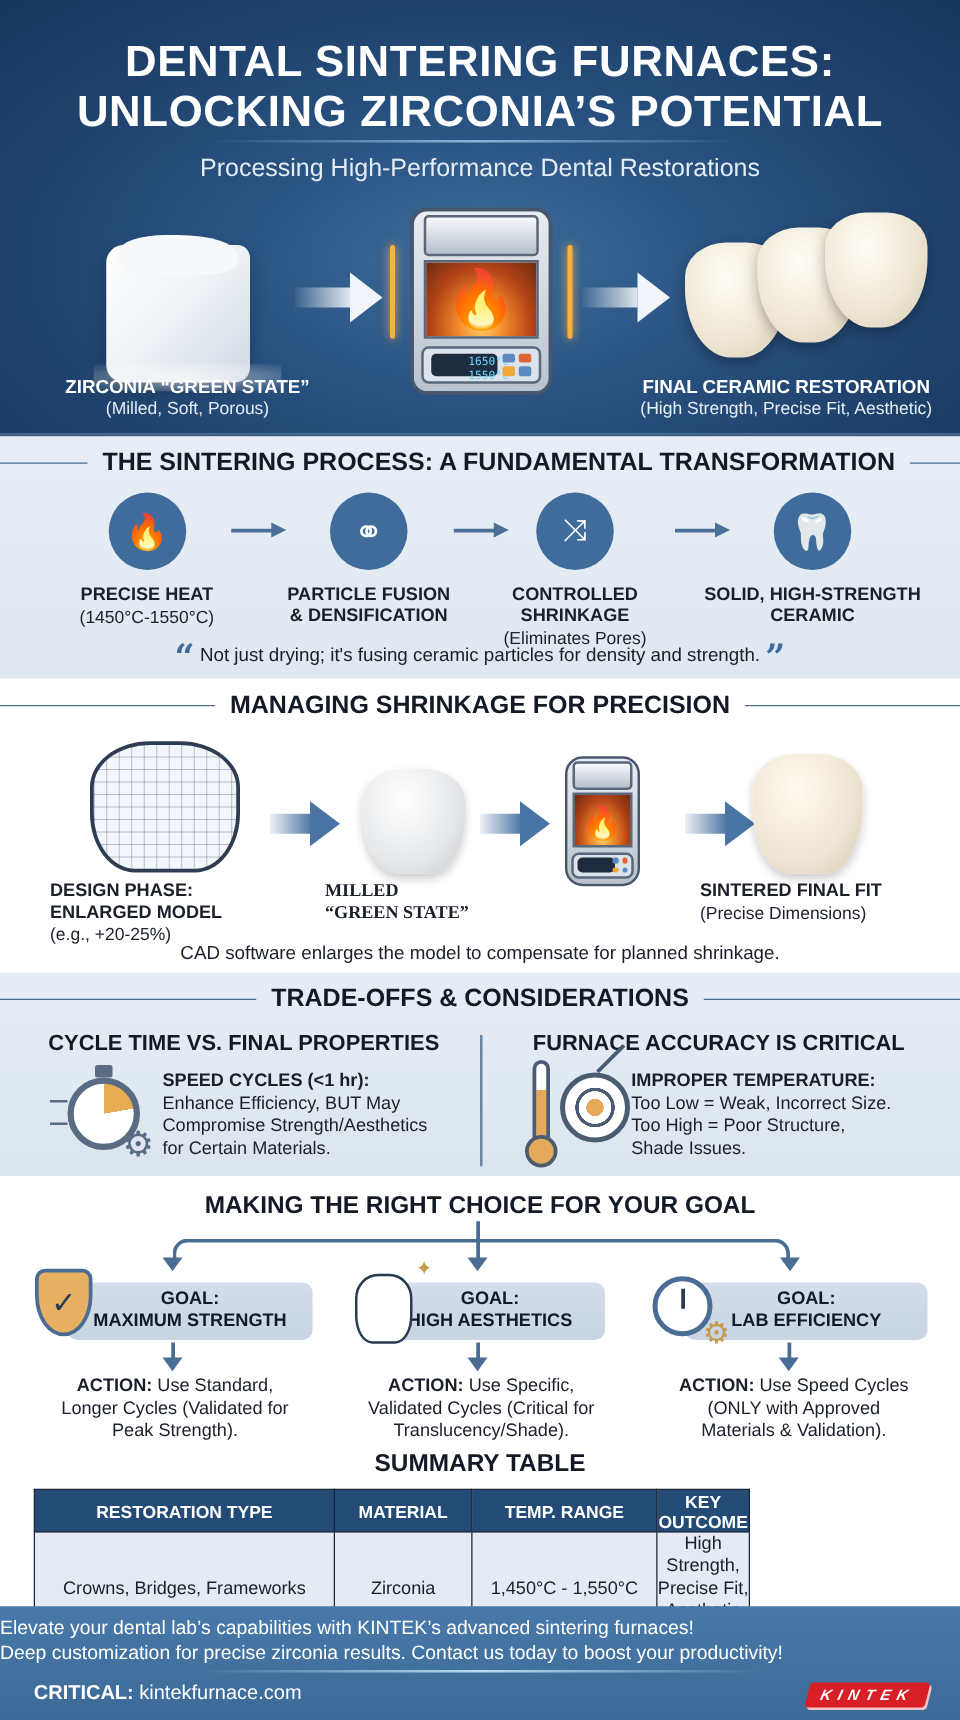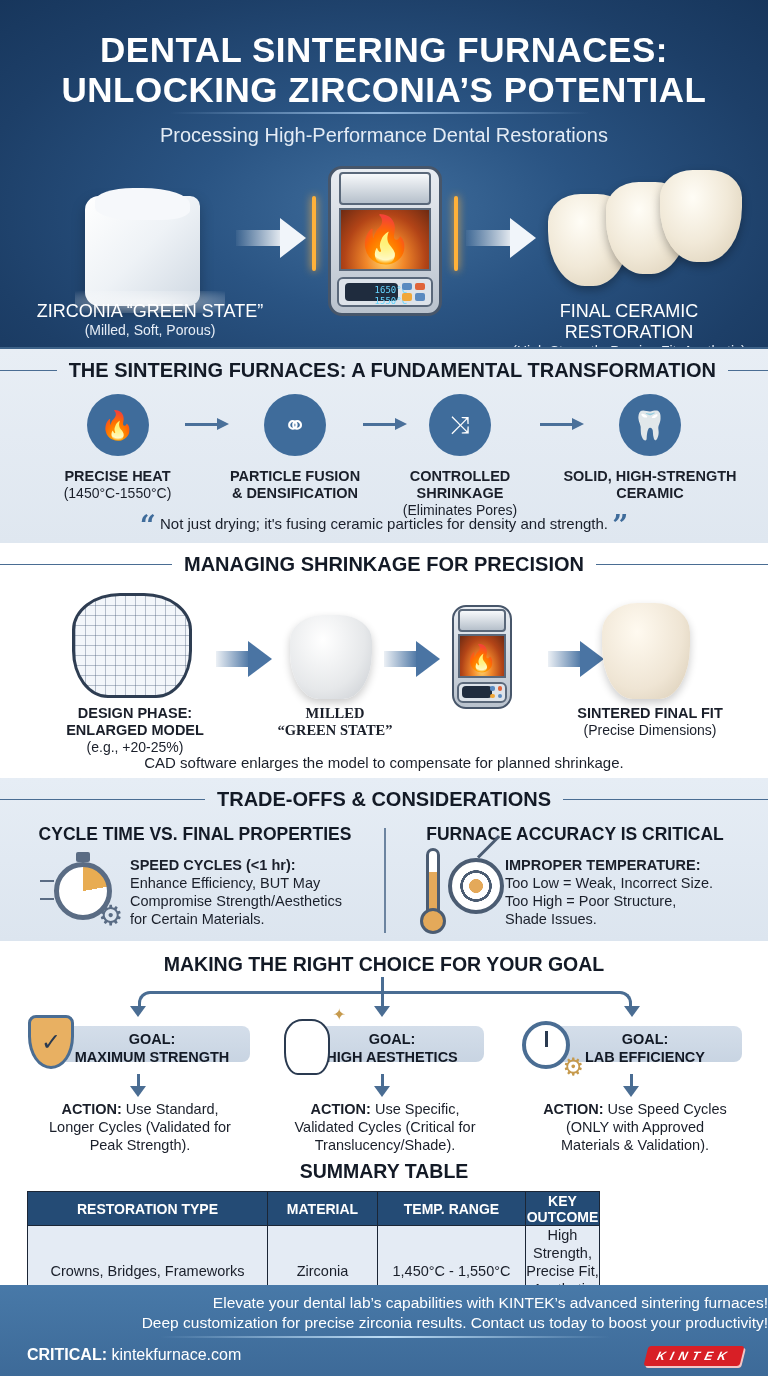--- a/index.html
+++ b/index.html
@@ -32,41 +32,41 @@
   .furnace .btns { position: absolute; right: 6%; top: 14%; width: 26%; height: 72%; display: grid; grid-template-columns: 1fr 1fr; gap: 3px; }
   .furnace .btns span { background: #5a8ac0; border-radius: 2px; }
   .furnace .btns span:nth-child(2) { background: #e0643a; }
   .furnace .btns span:nth-child(3) { background: #f0a73a; }
   .furnace .glow { position: absolute; top: 20%; width: 4px; height: 50%; background: #ffb13a; box-shadow: 0 0 8px #ffb13a; border-radius: 2px; }
 
   .crowns { position: absolute; left: 548px; top: 170px; width: 200px; height: 115px; }
   .crown { position: absolute; width: 82px; height: 92px; background: radial-gradient(ellipse at 40% 30%, #fffdf6 0%, #f1e9d8 50%, #d9ccb3 100%); border-radius: 40% 40% 45% 45% / 30% 30% 60% 60%; box-shadow: 0 4px 10px rgba(0,0,0,0.3); }
 
   .hero-caption { position: absolute; text-align: center; color: #fff; }
-  .hero-caption .t { font-weight: 400; font-size: 18px; }
+  .hero-caption .t { font-weight: 700; font-size: 15px; }
   .hero-caption .s { font-size: 14px; color: #e6edf6; }
 
   
   .s2 { position: absolute; left: 0; top: 347px; width: 768px; height: 196px; background: linear-gradient(180deg, #e8eef5, #dfe7f0); border-top: 2px solid #3d6288; }
   .sec-title-row { position: absolute; left: 0; width: 100%; display: flex; align-items: center; }
   .sec-title-row .line { flex: 1; height: 1.5px; background: #4a6d93; }
   .sec-title-row .txt { padding: 0 12px; font-weight: 700; font-size: 20px; color: #131a26; white-space: nowrap; }
   .step { position: absolute; text-align: center; }
   .step .circ { width: 62px; height: 62px; margin: 0 auto; border-radius: 50%; background: #3f6c9b; display: flex; align-items: center; justify-content: center; color: #fff; font-size: 28px; }
   .step .lbl { margin-top: 12px; font-weight: 700; font-size: 14.5px; line-height: 17px; color: #1a1f2a; }
   .step .sub { font-size: 14px; line-height: 17px; color: #1a1f2a; }
   .thin-arrow { position: absolute; width: 44px; height: 12px; }
   .thin-arrow .sh { position: absolute; left: 0; top: 5px; width: 34px; height: 3px; background: #4a709a; }
   .thin-arrow .hd { position: absolute; right: 0; top: 0; border-top: 6px solid transparent; border-bottom: 6px solid transparent; border-left: 12px solid #4a709a; }
   .quote { position: absolute; left: 0; top: 160px; width: 100%; text-align: center; font-size: 15px; color: #1a1f2a; }
   .quote .q { font-family: "DejaVu Serif", serif; font-weight: 700; font-size: 28px; color: #3f6c9b; vertical-align: -6px; }
 
   
   .s3 { position: absolute; left: 0; top: 543px; width: 768px; height: 252px; background: #fff; }
-  .s3-item { position: absolute; text-align: center; }
+  .s3-item { position: absolute; }
   .s3-item .lbl { font-weight: 700; font-size: 14.5px; line-height: 17px; color: #1a1f2a; }
   .s3-item .sub { font-size: 14px; line-height: 17px; color: #1a1f2a; }
   .wire-crown { position: absolute; left: 72px; top: 50px; width: 120px; height: 105px; border: 3px solid #2e3d52; border-radius: 40% 40% 30% 30% / 35% 35% 45% 45%;
     background-color: #f3f6fa;
     background-image: linear-gradient(90deg, rgba(60,80,110,0.35) 1px, transparent 1px), linear-gradient(0deg, rgba(60,80,110,0.35) 1px, transparent 1px);
     background-size: 10px 10px; }
   .solid-crown { position: absolute; border-radius: 40% 40% 35% 35% / 30% 30% 55% 55%; box-shadow: 0 4px 8px rgba(0,0,0,0.2); }
   .blue-arrow { position: absolute; width: 56px; height: 36px; }
   .blue-arrow .sh { position: absolute; left: 0; top: 10px; width: 34px; height: 16px; background: linear-gradient(90deg, rgba(70,112,160,0.1), #4a74a3); }
   .blue-arrow .hd { position: absolute; right: 0; top: 0; border-top: 18px solid transparent; border-bottom: 18px solid transparent; border-left: 24px solid #4a74a3; }
@@ -88,40 +88,40 @@
   .thermo .bulb { position: absolute; left: 2px; top: 60px; width: 26px; height: 26px; border-radius: 50%; background: #e4a95a; border: 3px solid #4b5c72; }
   .target { position: absolute; left: 448px; top: 80px; width: 56px; height: 56px; border-radius: 50%; border: 4px solid #4b5c72; background: radial-gradient(circle, #e4a95a 0 20%, #fff 21% 38%, #4b5c72 39% 46%, #fff 47% 100%); }
   .target .arrow { position: absolute; left: 26px; top: -6px; width: 30px; height: 3px; background: #4b5c72; transform: rotate(-45deg); transform-origin: left center; }
 
   
   .s5 { position: absolute; left: 0; top: 941px; width: 768px; height: 215px; background: #fff; }
   .s5-title { position: absolute; left: 0; top: 12px; width: 100%; text-align: center; font-weight: 700; font-size: 19.5px; color: #131a26; }
   .tree-h { position: absolute; left: 138px; top: 50px; width: 494px; height: 16px; border: 3px solid #4a6d93; border-bottom: none; border-radius: 12px 12px 0 0; }
   .tree-v { position: absolute; width: 3px; background: #4a6d93; }
   .arrow-down { position: absolute; border-left: 8px solid transparent; border-right: 8px solid transparent; border-top: 11px solid #4a6d93; }
-  .goal-box { position: absolute; height: 36px; background: linear-gradient(180deg, #d4deea, #c8d4e2); border-radius: 8px; text-align: center; font-weight: 700; font-size: 14.5px; line-height: 18px; color: #131a26; padding-top: 4px; }
+  .goal-box { position: absolute; height: 46px; background: linear-gradient(180deg, #d4deea, #c8d4e2); border-radius: 8px; text-align: center; font-weight: 700; font-size: 14.5px; line-height: 18px; color: #131a26; padding-top: 4px; }
   .goal-icon { position: absolute; }
   .action { position: absolute; text-align: center; font-size: 14.5px; line-height: 18px; color: #1a1f2a; }
   .action .h { font-weight: 700; }
   .shield { width: 46px; height: 54px; background: #e8b062; border: 3px solid #4a6d93; border-radius: 8px 8px 50% 50% / 8px 8px 60% 60%; display: flex; align-items: center; justify-content: center; color: #2a3a50; font-size: 24px; font-weight: 700; }
   .tooth-icon { width: 46px; height: 56px; border: 2.5px solid #2a3a50; border-radius: 40% 40% 30% 30% / 35% 35% 40% 40%; background: #fff; position: relative; }
   .tooth-icon::after { content: "✦"; position: absolute; right: -18px; top: -16px; color: #c69a4d; font-size: 16px; }
   .clock-icon { width: 48px; height: 48px; border: 4px solid #4a6d93; border-radius: 50%; background: #fff; position: relative; }
   .clock-icon::before { content: ""; position: absolute; left: 19px; top: 6px; width: 3px; height: 16px; background: #2a3a50; }
   .clock-icon::after { content: "⚙"; position: absolute; right: -18px; bottom: -16px; color: #c69a4d; font-size: 24px; }
 
   
   .s6-title { position: absolute; left: 0; top: 1160px; width: 100%; text-align: center; font-weight: 700; font-size: 19.5px; color: #131a26; }
   table.summary { position: absolute; left: 27px; top: 1191px; width: 573px; border-collapse: collapse; }
   table.summary th { background: #244b75; color: #fff; font-weight: 700; font-size: 14px; height: 34px; border: 1.5px solid #1b2636; }
   table.summary td { background: #e4ebf4; font-size: 14.5px; text-align: center; height: 46px; border: 1.5px solid #1b2636; line-height: 18px; color: #1a1f2a; }
 
   
   .footer { position: absolute; left: 0; top: 1285px; width: 768px; height: 91px; background: linear-gradient(180deg, #4879a8, #3d6a98); color: #fff; }
-  .footer .lines { position: absolute; top: 8px; left: 0; width: 100%; text-align: right; font-size: 15.5px; line-height: 20px; }
+  .footer .lines { position: absolute; top: 8px; left: 0; width: 100%; text-align: left; font-size: 15.5px; line-height: 20px; }
   .footer .rule { position: absolute; left: 160px; top: 51px; width: 450px; height: 2px; background: linear-gradient(90deg, rgba(190,220,245,0), #bcdcf5, rgba(190,220,245,0)); }
   .footer .web { position: absolute; left: 27px; top: 61px; font-size: 16px; }
   .footer .web .h { font-weight: 700; }
   .logo { position: absolute; left: 646px; top: 1346px; width: 96px; height: 20px; background: #d81f26; transform: skewX(-14deg); border-radius: 3px; box-shadow: 2px 2px 0 #f2c6c6; color: #fff; font-weight: 700; font-style: italic; font-size: 12px; letter-spacing: 5px; text-align: center; line-height: 20px; }
 </style>
 </head>
 <body>
 
 <div class="page">
 
@@ -182,21 +182,21 @@
     </div>
     <div class="hero-caption" style="left:496px; top:301px; width:266px;">
       <div class="t">FINAL CERAMIC RESTORATION</div>
       <div class="s">(High Strength, Precise Fit, Aesthetic)</div>
     </div>
   </section>
 
   <section class="s2">
     <div class="sec-title-row" style="top:10px;">
       <div class="line"></div>
-        <div class="txt">THE SINTERING FURNACES: A FUNDAMENTAL TRANSFORMATION</div>
+        <div class="txt">THE SINTERING PROCESS: A FUNDAMENTAL TRANSFORMATION</div>
         <div class="line" style="flex:0 0 40px;"></div>
     </div>
 
     <div class="step" style="left:40px; top:45px; width:155px;">
       <div class="circ">
           <span style="color:#f0a040;">🔥</span>
         </div>
       <div class="lbl">PRECISE HEAT</div>
       <div class="sub">(1450°C-1550°C)</div>
     </div>

